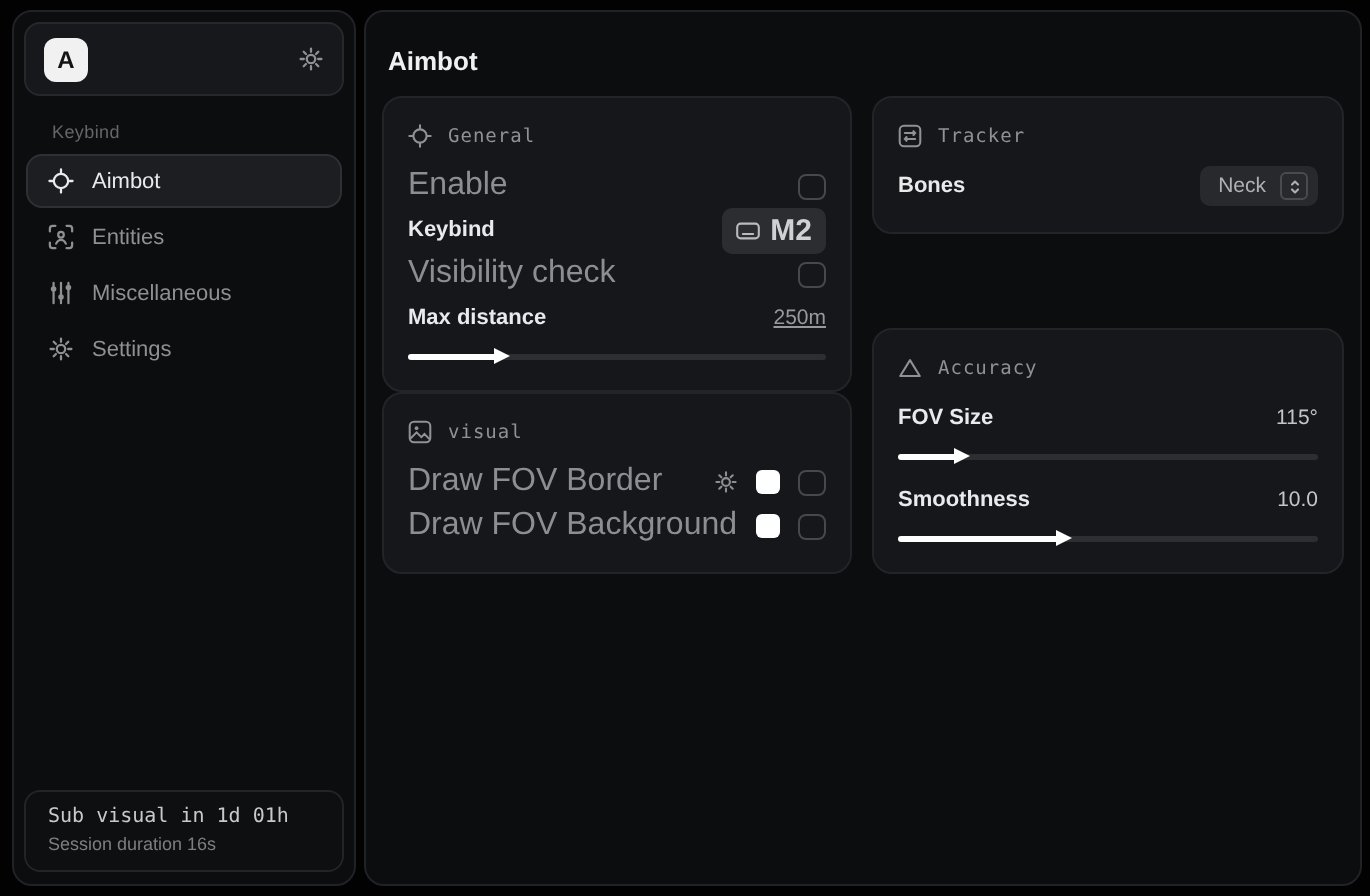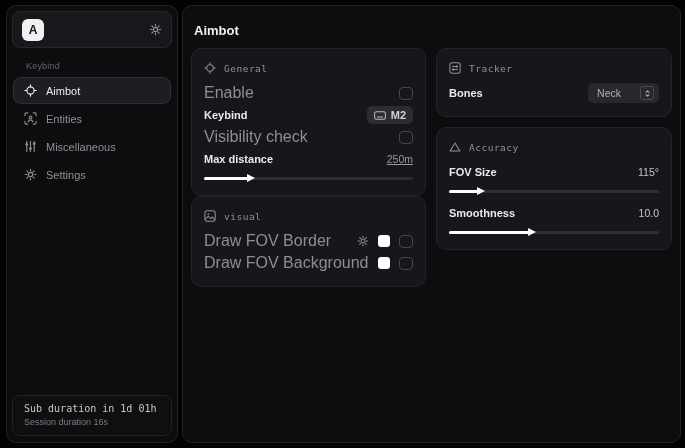--- a/index.html
+++ b/index.html
@@ -36,57 +36,57 @@
                  border:1px solid #232427; border-radius:8px; background:#0e0f11;
                  padding:7px 11px 8px; }
   .expiry { font-family:"DejaVu Sans Mono", monospace; font-size:10px; color:#c7c9cc; }
   .session { font-size:9px; color:#7c7e82; margin-top:3px; }
 
   
   .main-inner { padding:17px 8px 8px 8px; }
   .main-title { font-size:13px; font-weight:700; color:#eef0f2; padding-left:3px; }
   .columns { display:flex; gap:10px; margin-top:10px; }
   .col-left  { width:235px; display:flex; flex-direction:column; }
-  .col-right { width:236px; display:flex; flex-direction:column; gap:10px; }
+  .col-right { width:236px; display:flex; flex-direction:column; gap:10px;justify-content:space-between; }
 
   .card { background:#16171a; border:1px solid #232428; border-radius:10px;
           padding:9px 12px 12px; }
   .card-header { display:flex; align-items:center; gap:8px; color:#8f9195;
                  font-family:"DejaVu Sans Mono", monospace; font-size:9.5px;
                  letter-spacing:.5px; padding:4px 0 8px; }
   .card-header .icon { display:flex; }
 
   .row { display:flex; align-items:center; justify-content:space-between; height:22px; }
   .lbl-dim    { font-size:16px; color:#8c8e92; }
   .lbl-bright { font-size:11px; color:#e9eaec; font-weight:700; }
   .val        { font-size:10.5px; color:#97999d;text-decoration:underline; }
   .val-bright { font-size:10.5px; color:#c3c5c8; }
 
   .checkbox { width:14px; height:13px; border:1.5px solid #47484c; border-radius:4px;
               background:transparent; cursor:pointer; flex:0 0 auto; }
 
   .kbd-badge { display:flex; align-items:center; gap:5px; background:#2c2d31;
-               border-radius:5px; padding:3px 7px; color:#cfd1d4; font-size:11px;
+               border-radius:5px; padding:3px 7px; color:#cfd1d4; font-size:15px;
                font-weight:600; cursor:pointer; }
   .kbd-badge .icon { display:flex; color:#b9bbbe; }
 
   .slider { position:relative; height:9px; margin-top:4px; cursor:pointer; }
   .slider-track { position:absolute; left:0; right:0; top:3px; height:3px;
                   background:#2d2e32; border-radius:2px; }
   .slider-fill { position:absolute; left:0; top:3px; height:3px; background:#fff;
                  border-radius:2px 0 0 2px; }
   .slider-thumb { position:absolute; right:-7px; top:-3px; width:0; height:0;
                   border-top:4.5px solid transparent; border-bottom:4.5px solid transparent;
                   border-left:8px solid #fff; }
 
   .controls { display:flex; align-items:center; gap:9px; }
   .swatch { width:12px; height:12px; border-radius:3px; cursor:pointer; flex:0 0 auto; }
   .row-gear { display:flex; color:#8c8e92; cursor:pointer; }
 
-  .dropdown { display:flex; align-items:center; gap:19px; background:#28292d;
+  .dropdown { display:flex; align-items:center; gap:7px; background:#28292d;
               border-radius:5px; padding:3px 5px 3px 9px; cursor:pointer; }
   .dropdown-value { font-size:10.5px; color:#aeb0b4; }
   .unfold-box { width:14px; height:14px; border:1px solid #4a4b4f; border-radius:3px;
                 display:flex; align-items:center; justify-content:center; color:#aeb0b4; }
 
   svg { display:block; }
 </style>
 </head>
 <body>
 
@@ -142,21 +142,21 @@
           <svg width="13" height="13" viewBox="0 0 16 16" fill="none" stroke="currentColor" stroke-width="1.4" stroke-linecap="round">
             <circle cx="8" cy="8" r="2.6"></circle>
             <path d="M8 1.6v2M8 12.4v2M1.6 8h2M12.4 8h2M3.5 3.5l1.4 1.4M11.1 11.1l1.4 1.4M12.5 3.5l-1.4 1.4M4.9 11.1l-1.4 1.4"></path>
           </svg>
         </span>
         <span>Settings</span>
       </div>
     </div>
 
     <div class="side-footer">
-      <div class="expiry">Sub duration in 1d 01h</div>
+      <div class="expiry">Sub visual in 1d 01h</div>
       <div class="session">Session duration 16s</div>
     </div>
   </div>
 
   <div class="panel main">
     <div class="main-inner">
       <div class="main-title">Aimbot</div>
 
       <div class="columns">
 

